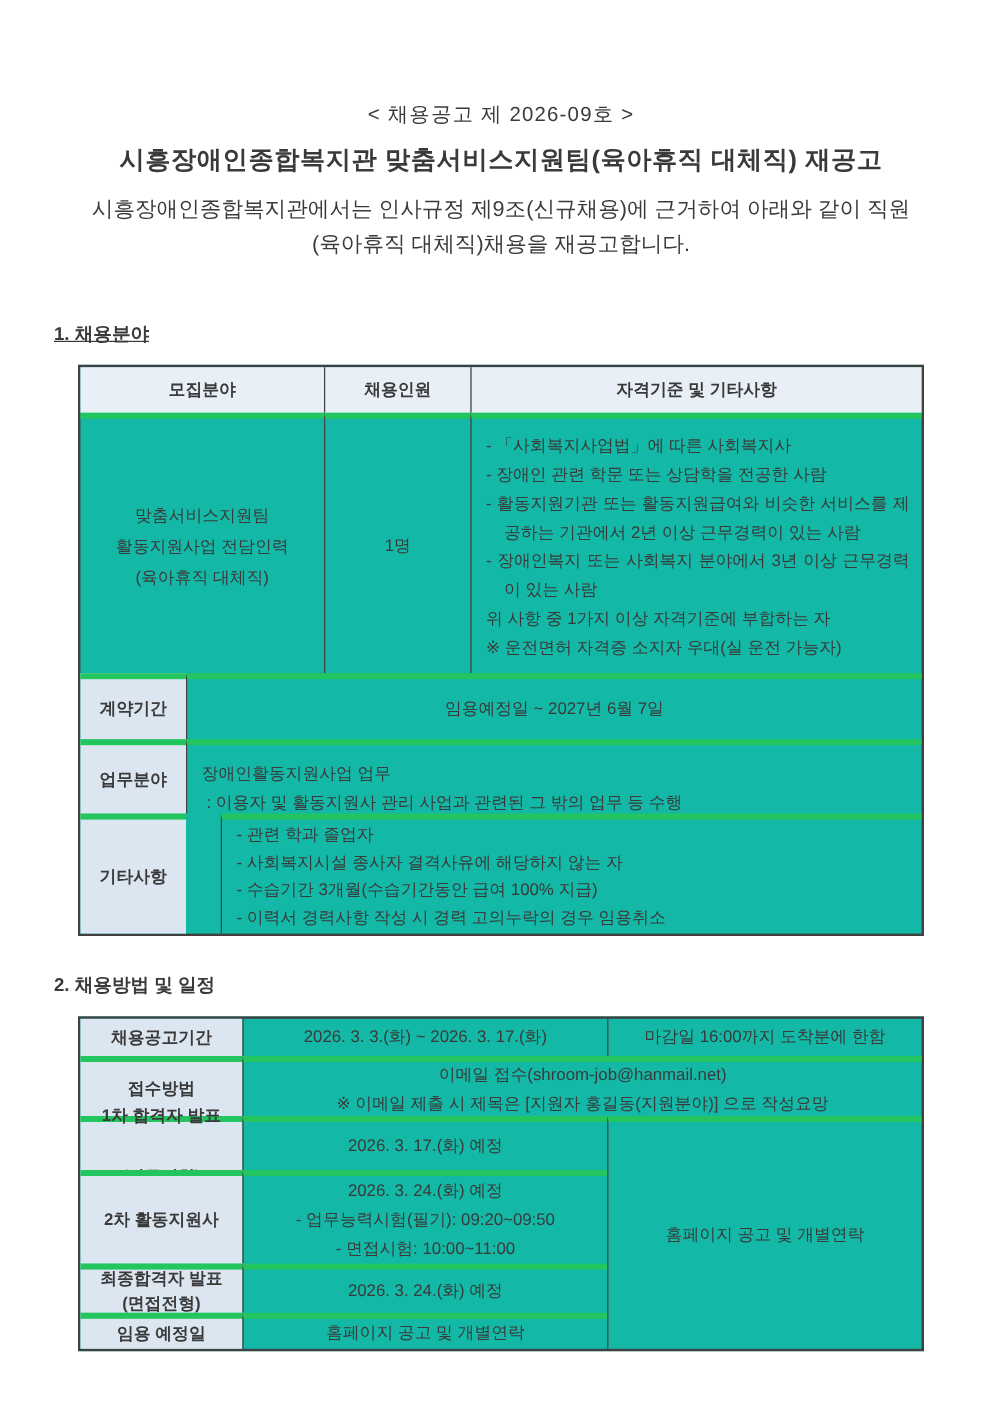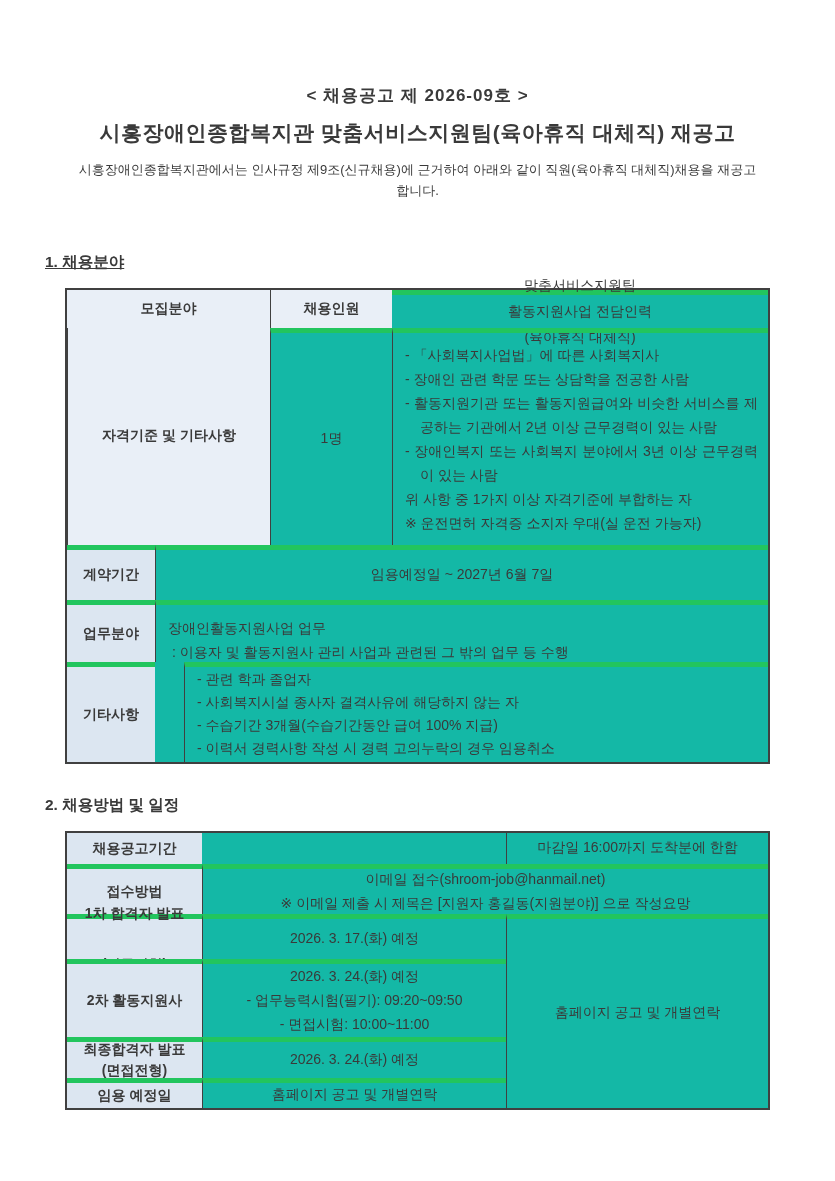--- a/index.html
+++ b/index.html
@@ -3,24 +3,24 @@
 <meta charset="utf-8">
 <style>
   * { margin:0; padding:0; box-sizing:border-box; }
   html,body { background:#ffffff; }
   body { font-family:"Liberation Sans","DejaVu Sans",sans-serif; color:#3a3a3a; }
   .page {
     width:835px; height:1181px; margin:0 auto; background:#ffffff;
     padding-top:84px; overflow:hidden;
   }
   
-  .notice-no { text-align:center; font-size:17px; font-weight:bold; letter-spacing:1px; }
+  .notice-no { text-align:center; font-size:17px; font-weight:normal; letter-spacing:1px; }
   .doc-title { text-align:center; font-size:21px; font-weight:bold; margin-top:12px; letter-spacing:.5px; }
   .doc-subtitle {
-    text-align:center; font-size:13px; line-height:1.6;
+    text-align:center; font-size:18px; line-height:1.6;
     max-width:690px; margin:13px auto 14px;
   }
   .section-heading { font-size:15.5px; font-weight:bold; margin-left:45px; }
   .sh-1 { margin-top:50px;text-decoration:underline; }
   .sh-2 { margin-top:31px; }
 
   
   .tbl { width:705px; margin:15px auto 0; border:2px solid #404040; background:#14b8a6; }
   .cell {
     border-left:1px solid #404040; border-top:5px solid #22c55e;
@@ -55,27 +55,27 @@
   <div class="notice-no">&lt; 채용공고 제 2026-09호 &gt;</div>
   <div class="doc-title">시흥장애인종합복지관 맞춤서비스지원팀(육아휴직 대체직) 재공고</div>
   <div class="doc-subtitle">시흥장애인종합복지관에서는 인사규정 제9조(신규채용)에 근거하여 아래와 같이 직원(육아휴직 대체직)채용을 재공고합니다.</div>
 
   <div class="section-heading sh-1">1. 채용분야</div>
 
   <div class="tbl">
     <div class="t1-top">
       <div class="cell nl nt hdr">모집분야</div>
       <div class="cell nt hdr">채용인원</div>
+      <div class="cell nt hdr">자격기준 및 기타사항</div>
+
       <div class="cell nl ctr pos-lines">
         <div>맞춤서비스지원팀</div>
         <div>활동지원사업 전담인력</div>
         <div>(육아휴직 대체직)</div>
       </div>
-
-      <div class="cell nt hdr">자격기준 및 기타사항</div>
       <div class="cell ctr">1명</div>
       <div class="cell quals">
         <div class="q-item hang">- 「사회복지사업법」에 따른 사회복지사</div>
         <div class="q-item hang">- 장애인 관련 학문 또는 상담학을 전공한 사람</div>
         <div class="q-item hang">- 활동지원기관 또는 활동지원급여와 비슷한 서비스를 제공하는 기관에서 2년 이상 근무경력이 있는 사람</div>
         <div class="q-item hang">- 장애인복지 또는 사회복지 분야에서 3년 이상 근무경력이 있는 사람</div>
         <div class="q-item">위 사항 중 1가지 이상 자격기준에 부합하는 자</div>
         <div class="q-item">※ 운전면허 자격증 소지자 우대(실 운전 가능자)</div>
       </div>
     </div>
@@ -98,20 +98,21 @@
         <div>- 이력서 경력사항 작성 시 경력 고의누락의 경우 임용취소</div>
       </div>
     </div>
   </div>
 
   <div class="section-heading sh-2">2. 채용방법 및 일정</div>
 
   <div class="tbl t2">
 
     <div class="cell nl nt lbl" style="grid-column:1;grid-row:1;">채용공고기간</div>
+    <div class="cell nt ctr" style="grid-column:2;grid-row:1;">2026. 3. 3.(화) ~ 2026. 3. 17.(화)</div>
     <div class="cell nt ctr" style="grid-column:3;grid-row:1;">마감일 16:00까지 도착분에 한함</div>
 
     <div class="cell nl lbl" style="grid-column:1;grid-row:2;">접수방법</div>
     <div class="cell ctr ml" style="grid-column:2 / span 2;grid-row:2;">
       <div>이메일 접수(shroom-job@hanmail.net)</div>
       <div>※ 이메일 제출 시 제목은 [지원자 홍길동(지원분야)] 으로 작성요망</div>
     </div>
 
     <div class="cell nl lbl two-line" style="grid-column:1;grid-row:3;gap:30px;">
       <div>1차 합격자 발표</div>

